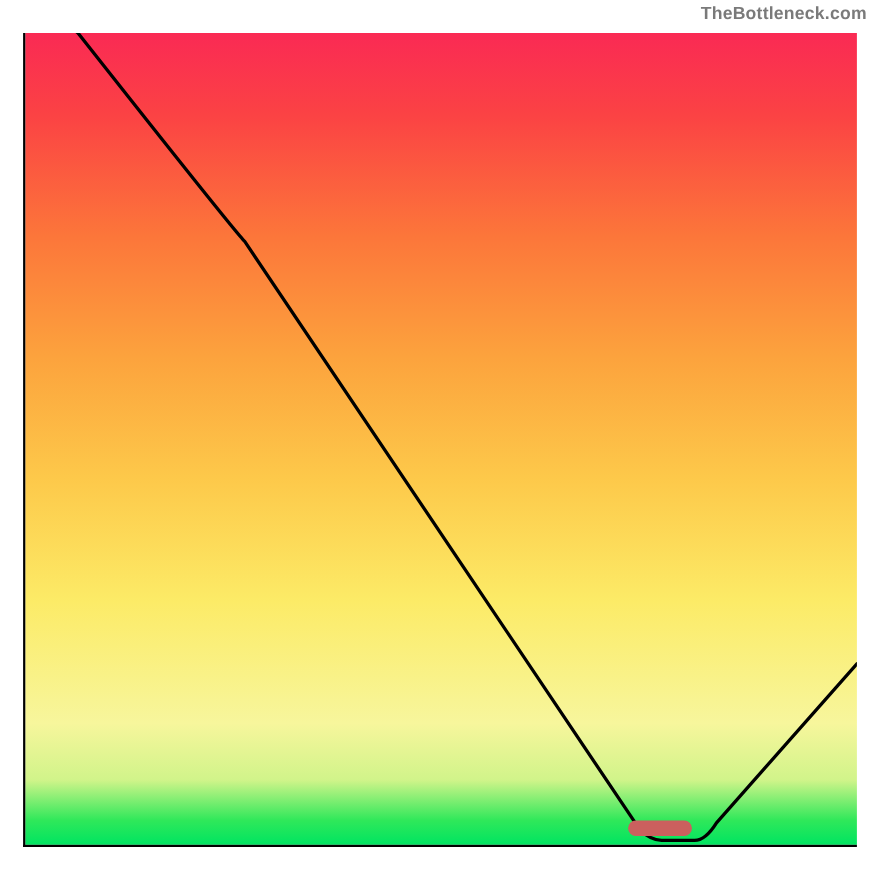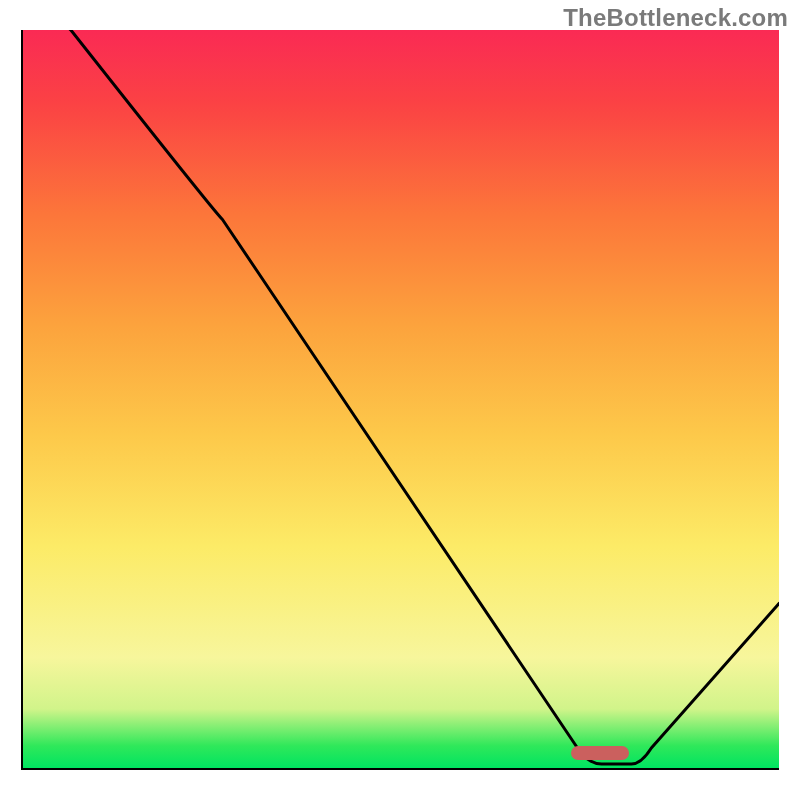--- a/index.html
+++ b/index.html
@@ -12,21 +12,21 @@
   }
   .wrap {
     position: relative;
     width: 800px;
     height: 800px;
   }
   .watermark {
     position: absolute;
     top: 4px;
     right: 12px;
-    font-size: 24px;
+    font-size: 16px;
     font-weight: bold;
     color: #7a7a7a;
     letter-spacing: 0.2px;
     z-index: 3;
   }
   .plot {
     position: absolute;
     left: 21px;
     top: 30px;
     width: 758px;

